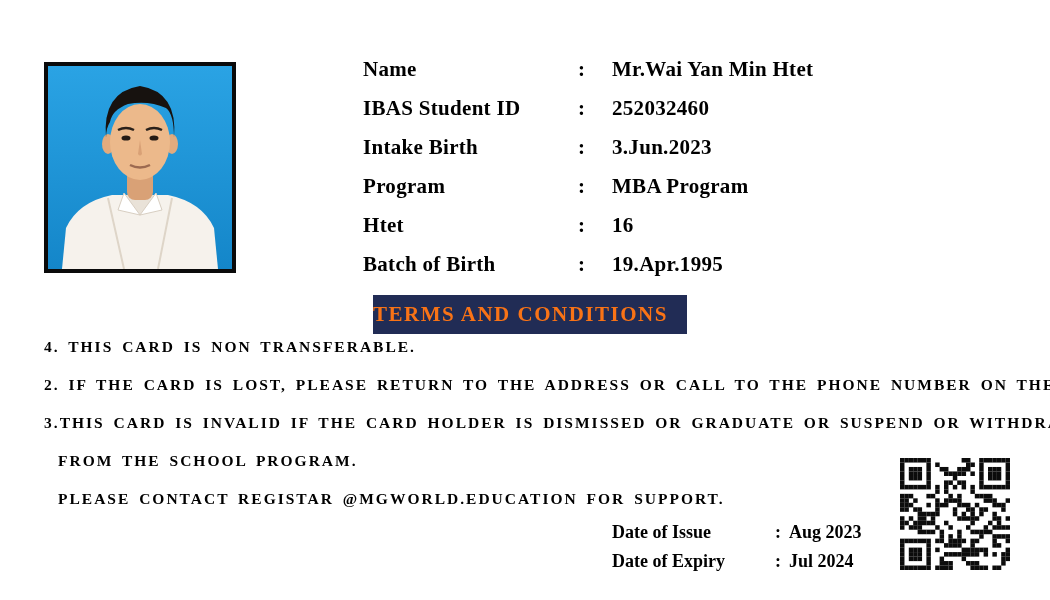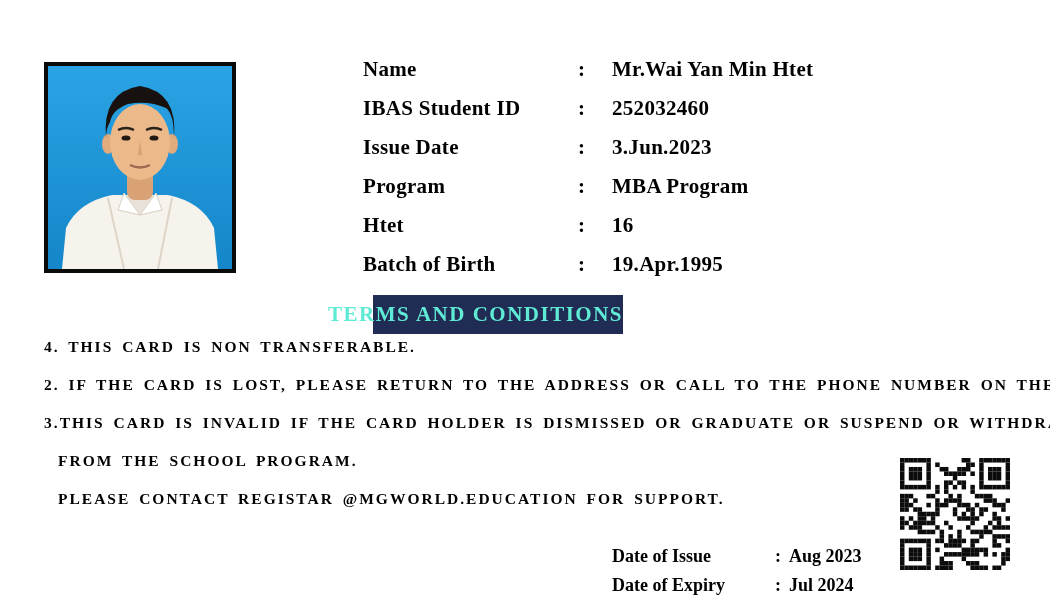--- a/index.html
+++ b/index.html
@@ -41,26 +41,26 @@
     white-space: nowrap;
   }
   .field-label { width: 215px; }
   .field-colon { width: 34px; }
   .field-value { flex: 1; }
 
   
   .banner {
     position: absolute;
     left: 373px; top: 295px;
-    width: 250px; height: 39px;
+    width: 314px; height: 39px;
     background: #212c55;
-    color: #5eead4;
+    color: #f97316;
     display: flex;
     align-items: center;
-    justify-content: flex-end;
+    justify-content: flex-start;
     font-size: 21px;
     font-weight: bold;
     letter-spacing: 1.5px;
     white-space: nowrap;
   }
 
   
   .terms {
     position: absolute;
     left: 44px; top: 338px;
@@ -75,21 +75,20 @@
     margin-bottom: 20px;
     white-space: nowrap;
   }
   .terms-line.indent { padding-left: 14px; }
 
   
   .validity {
     position: absolute;
     left: 612px; top: 518px;
     width: 280px;
-    margin-top: 24px;
   }
   .validity-row {
     display: flex;
     align-items: center;
     height: 29px;
     font-size: 18px;
     font-weight: bold;
     white-space: nowrap;
   }
   .validity-label { width: 163px; }
@@ -152,21 +151,21 @@
       <span class="field-label">Name</span>
       <span class="field-colon">:</span>
       <span class="field-value">Mr.Wai Yan Min Htet</span>
     </div>
     <div class="field-row">
       <span class="field-label">IBAS Student ID</span>
       <span class="field-colon">:</span>
       <span class="field-value">252032460</span>
     </div>
     <div class="field-row">
-      <span class="field-label">Issue Date</span>
+      <span class="field-label">Intake Birth</span>
       <span class="field-colon">:</span>
       <span class="field-value">3.Jun.2023</span>
     </div>
     <div class="field-row">
       <span class="field-label">Program</span>
       <span class="field-colon">:</span>
       <span class="field-value">MBA Program</span>
     </div>
     <div class="field-row">
       <span class="field-label">Htet</span>

